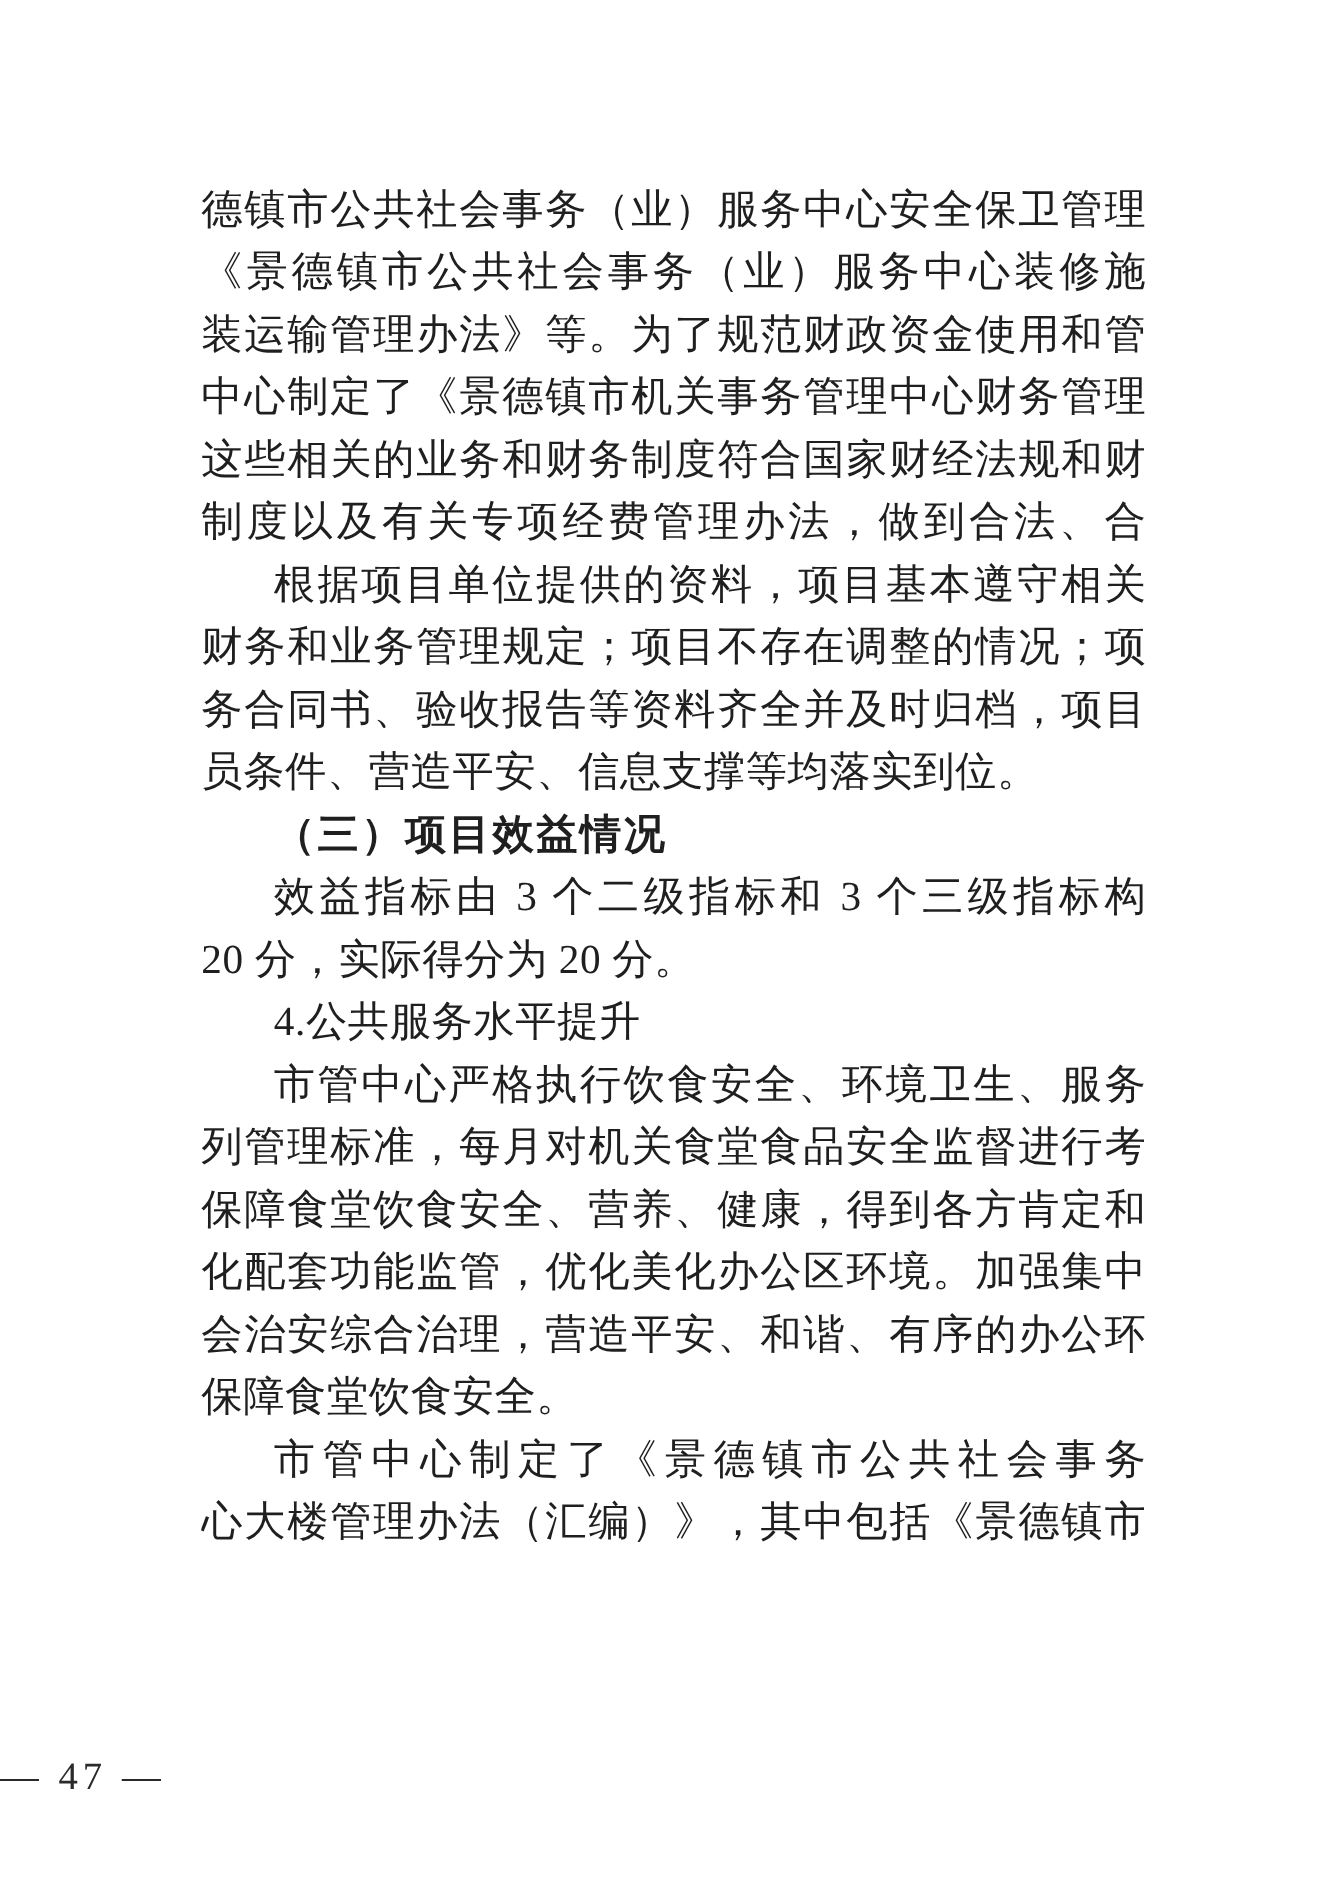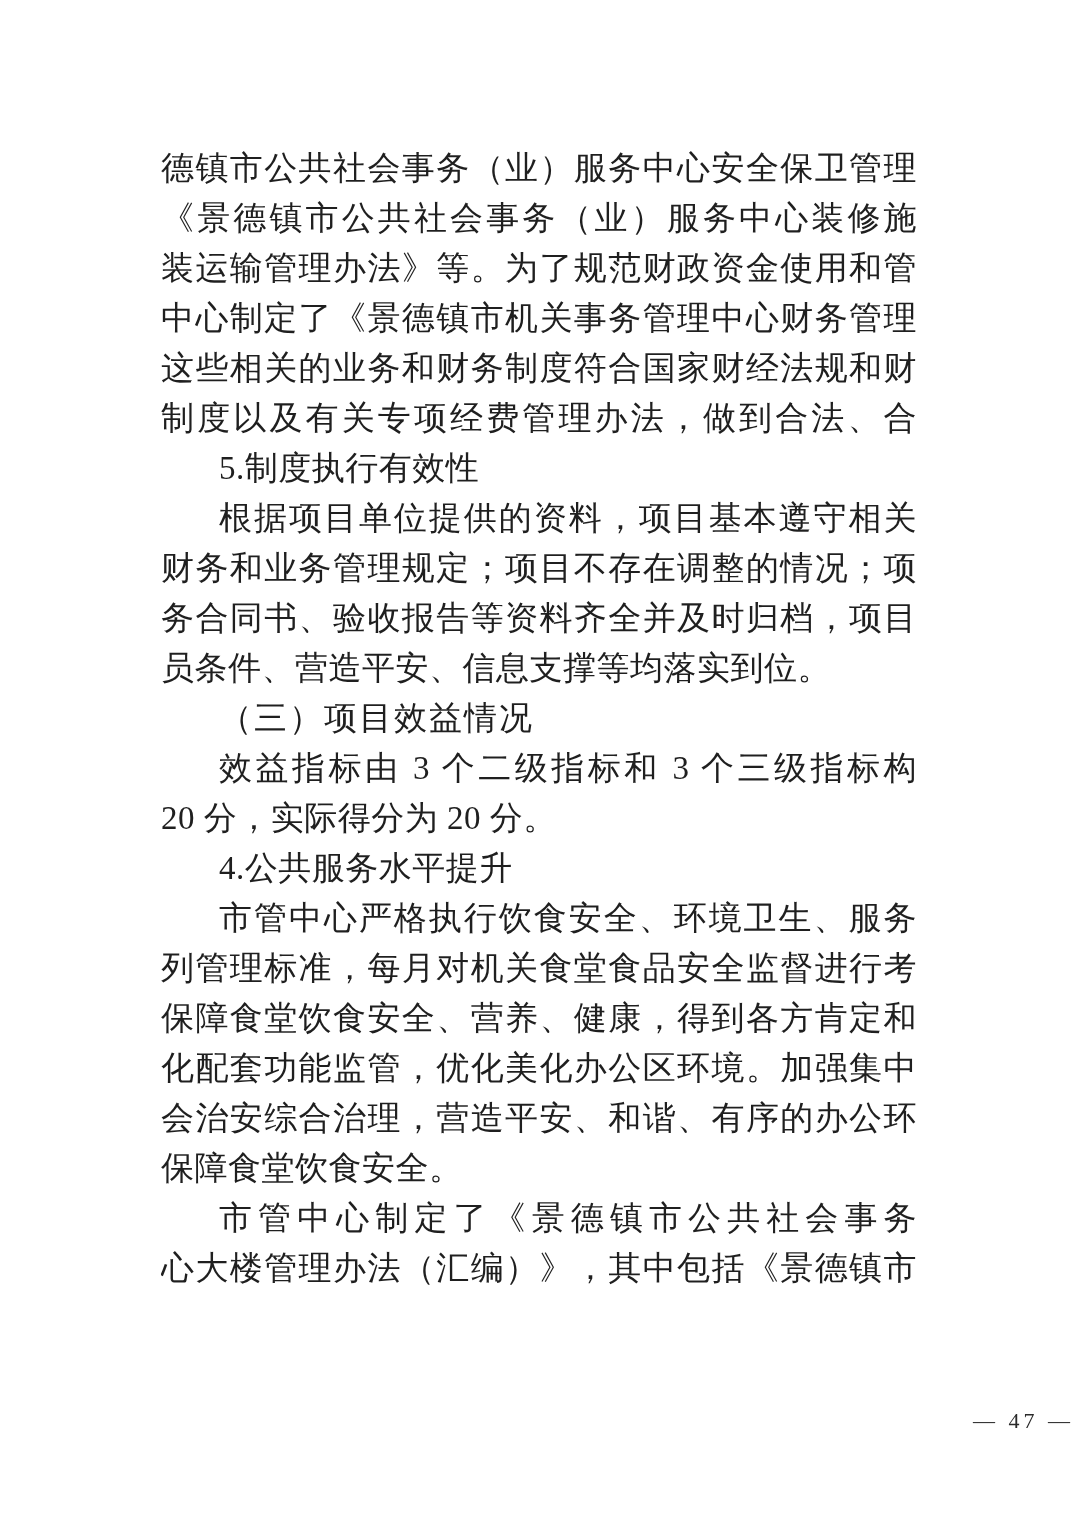--- a/index.html
+++ b/index.html
@@ -30,47 +30,46 @@
     text-align: justify;
     letter-spacing: 0.5px;
   }
   .line.fill {
     text-align-last: justify;
   }
   .line.indent {
     text-indent: 58px;
   }
   .line.kaiti {
-    font-weight: 400;
+    font-weight: 700;
     letter-spacing: 2px;
   }
   .page-footer {
     position: absolute;
     top: 1400px;
     left: 0;
     width: 100%;
-    text-align: right;
-    font-size: 22px;
+    text-align: left;
+    font-size: 31px;
     line-height: 42px;
     color: #2a2a2a;
     letter-spacing: 4px;
   }
 </style>
 </head>
 <body>
 
 <div class="page">
   <div class="text-block">
       <div class="line fill">德镇市公共社会事务（业）服务中心安全保卫管理办法》、</div>
       <div class="line fill">《景德镇市公共社会事务（业）服务中心装修施工、设备安</div>
       <div class="line fill">装运输管理办法》等。为了规范财政资金使用和管理，市管</div>
       <div class="line fill">中心制定了《景德镇市机关事务管理中心财务管理制度》。</div>
       <div class="line fill">这些相关的业务和财务制度符合国家财经法规和财务管理</div>
       <div class="line fill">制度以及有关专项经费管理办法，做到合法、合规、完整。</div>
-      <div class="line indent">5.制度执行有效性</div>
       <div class="line indent fill">根据项目单位提供的资料，项目基本遵守相关法律法规、</div>
       <div class="line fill">财务和业务管理规定；项目不存在调整的情况；项目购买服</div>
       <div class="line fill">务合同书、验收报告等资料齐全并及时归档，项目实施的人</div>
       <div class="line">员条件、营造平安、信息支撑等均落实到位。</div>
       <div class="line indent kaiti">（三）项目效益情况</div>
       <div class="line indent fill">效益指标由 3 个二级指标和 3 个三级指标构成。权重分</div>
       <div class="line">20 分，实际得分为 20 分。</div>
       <div class="line indent">4.公共服务水平提升</div>
       <div class="line indent fill">市管中心严格执行饮食安全、环境卫生、服务质量等系</div>
       <div class="line fill">列管理标准，每月对机关食堂食品安全监督进行考核，有效</div>

